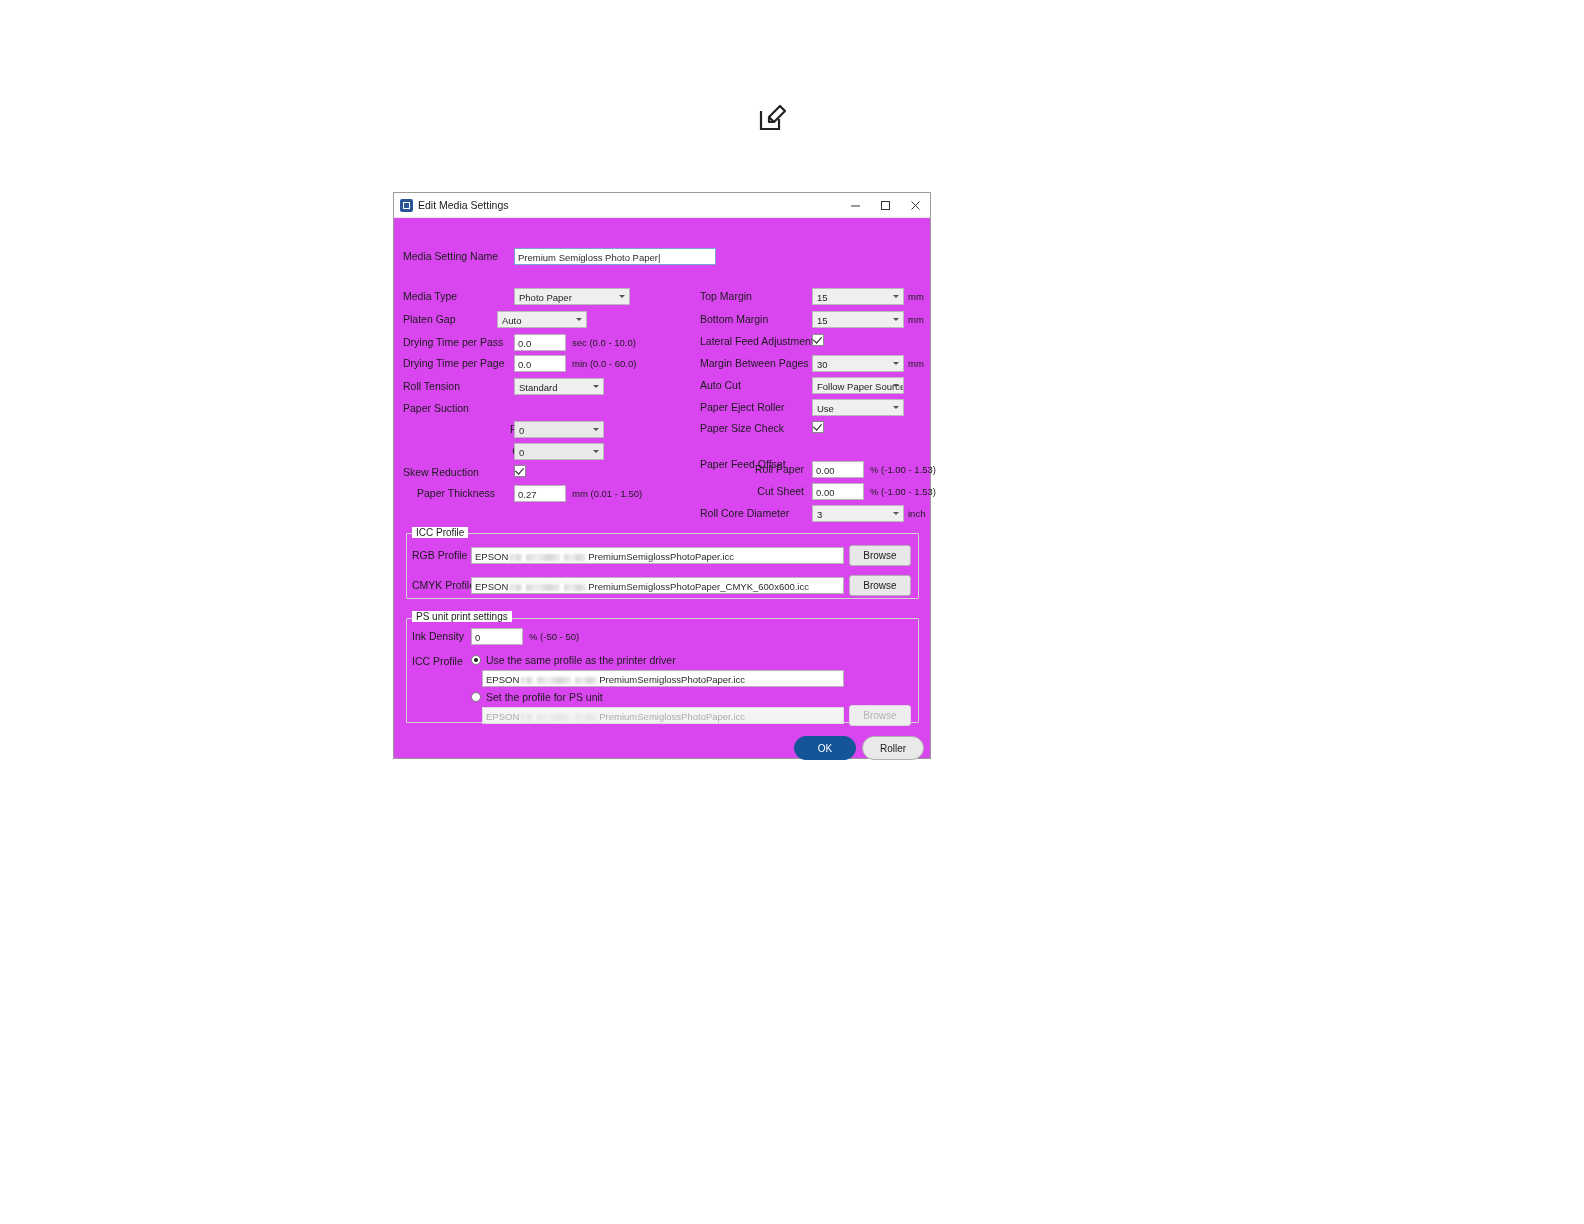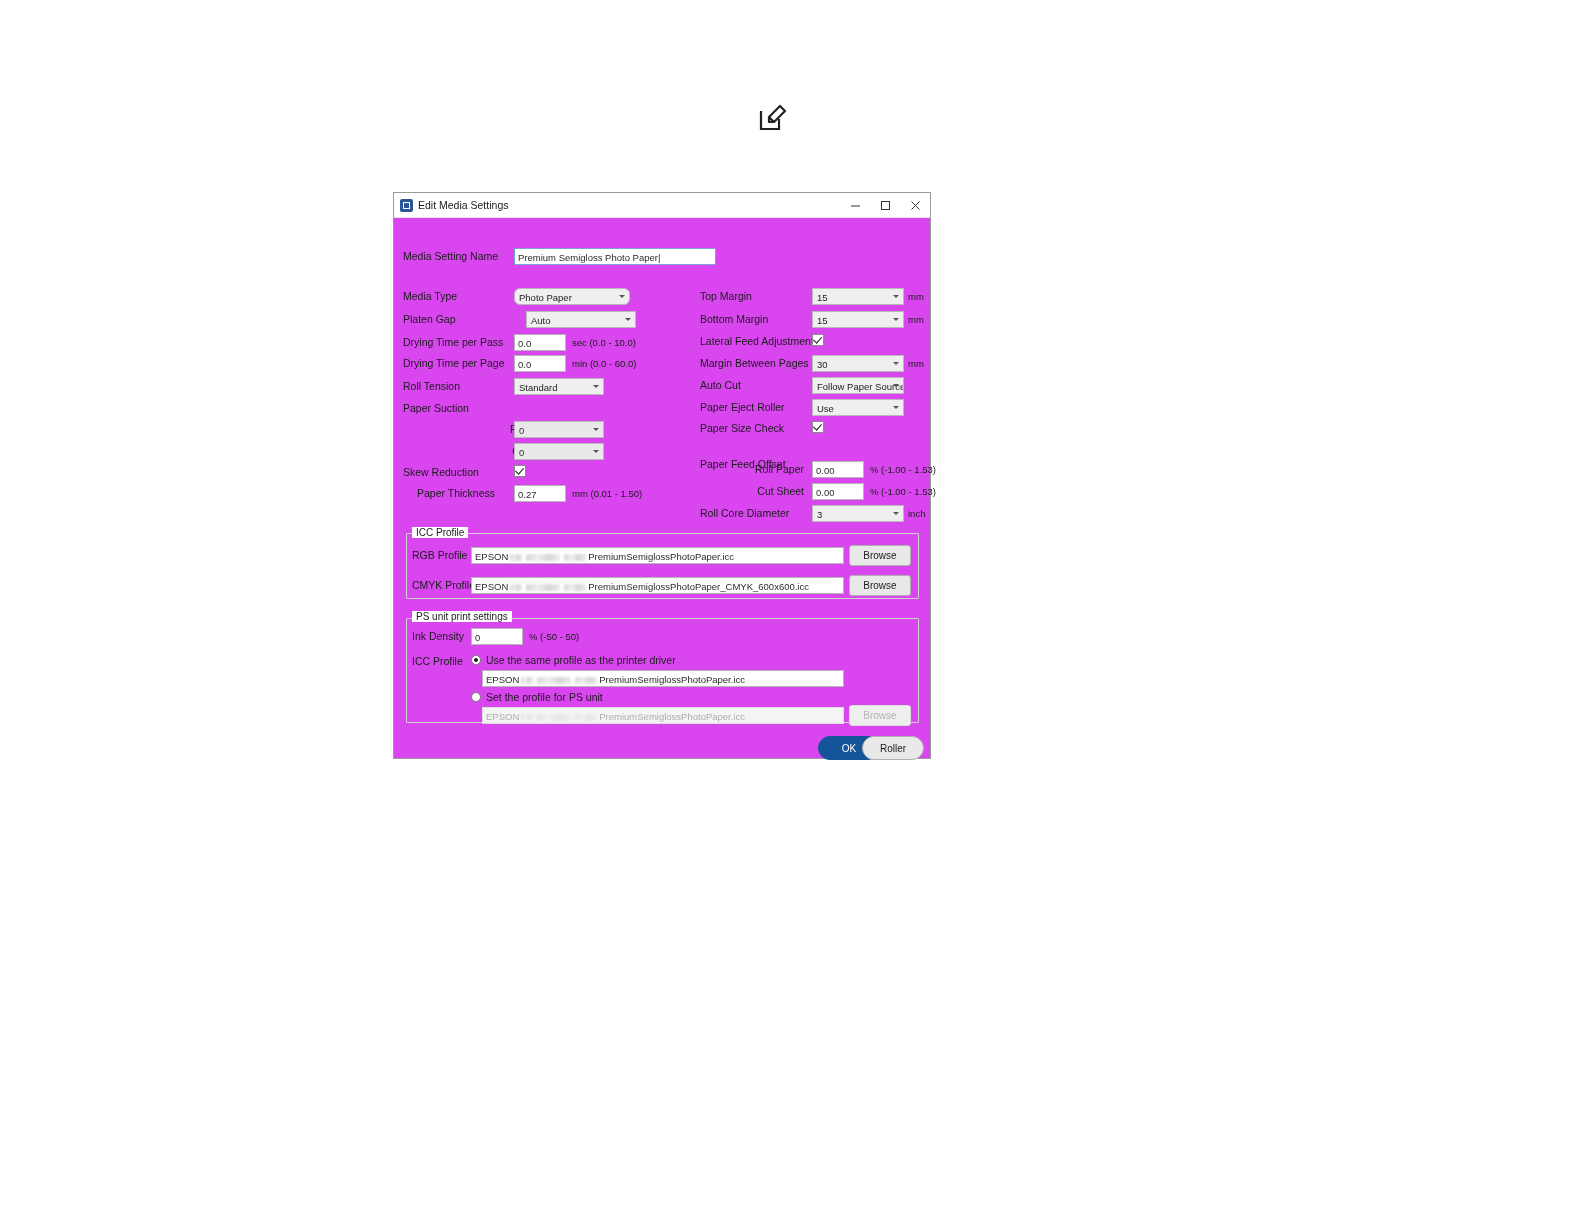--- a/index.html
+++ b/index.html
@@ -194,21 +194,20 @@
     color: #1b1b1b;
     display: flex;
     align-items: center;
     justify-content: center;
   }
   .btn.primary {
     background: #14559a;
     border-color: #14559a;
     color: #fff;
     border-radius: 14px;
-    margin-left: 24px;
   }
   .btn.cancel {
     border-radius: 14px;
     background: #e9e9e9;
   }
   .btn.disabled {
     color: #b5b5b5;
     background: #eeeeee;
     border-color: #dcdcdc;
   }
@@ -281,27 +280,27 @@
         </div>
       </div>
     </div>
 
     <div class="body">
 
       <div class="lbl" style="left:9px; top:32px;">Media Setting Name</div>
       <div class="tinput focus" style="left:120px; top:30px; width:202px;">Premium Semigloss Photo Paper|</div>
 
       <div class="lbl" style="left:9px; top:72px;text-align:center;">Media Type</div>
-      <div class="combo" style="left:120px; top:70px; width:116px;border-radius:6px;">
+      <div class="combo" style="left:120px; top:70px; width:116px;">
         <span>Photo Paper</span>
         <span class="arrow"></span>
       </div>
 
       <div class="lbl" style="left:9px; top:95px;">Platen Gap</div>
-      <div class="combo" style="left:132px; top:93px; width:110px;">
+      <div class="combo" style="left:103px; top:93px; width:90px;">
         <span>Auto</span>
         <span class="arrow"></span>
       </div>
 
       <div class="lbl" style="left:9px; top:118px;">Drying Time per Pass</div>
       <div class="tinput" style="left:120px; top:116px; width:52px;">0.0</div>
       <div class="unit" style="left:178px; top:119px;">sec (0.0 - 10.0)</div>
 
       <div class="lbl" style="left:9px; top:139px;">Drying Time per Page</div>
       <div class="tinput" style="left:120px; top:137px; width:52px;">0.0</div>

